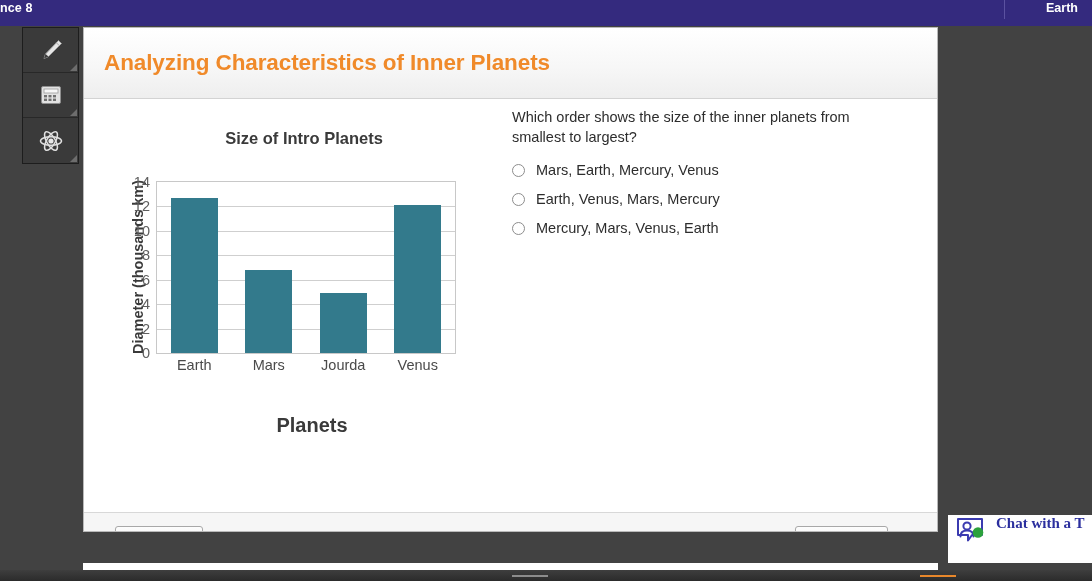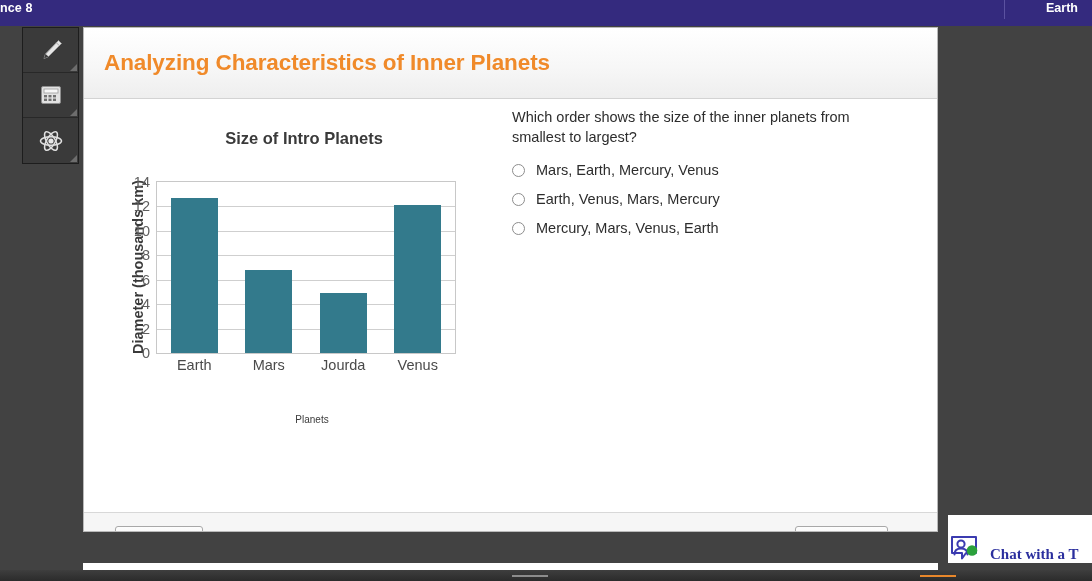--- a/index.html
+++ b/index.html
@@ -145,22 +145,22 @@
     color: #3a3a3a;
     transform: rotate(-90deg);
     transform-origin: center center;
     white-space: nowrap;
   }
   .x-axis-title {
     position: absolute;
     left: 58px; top: 315px;
     width: 300px;
     text-align: center;
-    font-size: 10px;
-    font-weight: normal;
+    font-size: 20px;
+    font-weight: bold;
     color: #3a3a3a;
   }
   .plot {
     position: absolute;
     left: 52px; top: 82px;
     width: 300px;
     height: 173px;
     border: 1px solid #c8c8c8;
     background: #ffffff;
   }
@@ -252,22 +252,22 @@
   }
 
   
   .chat-panel {
     position: absolute;
     left: 948px; top: 515px;
     width: 144px;
     height: 48px;
     background: #ffffff;
     display: flex;
-    align-items: flex-end;
-    padding-left: 0;
+    align-items: flex-start;
+    padding-left: 6px;
     cursor: pointer;
   }
   .chat-label {
     margin-left: 8px;
     font-family: "Liberation Serif", serif;
     font-size: 15px;
     font-weight: bold;
     color: #2b2f9e;
     white-space: nowrap;
   }

